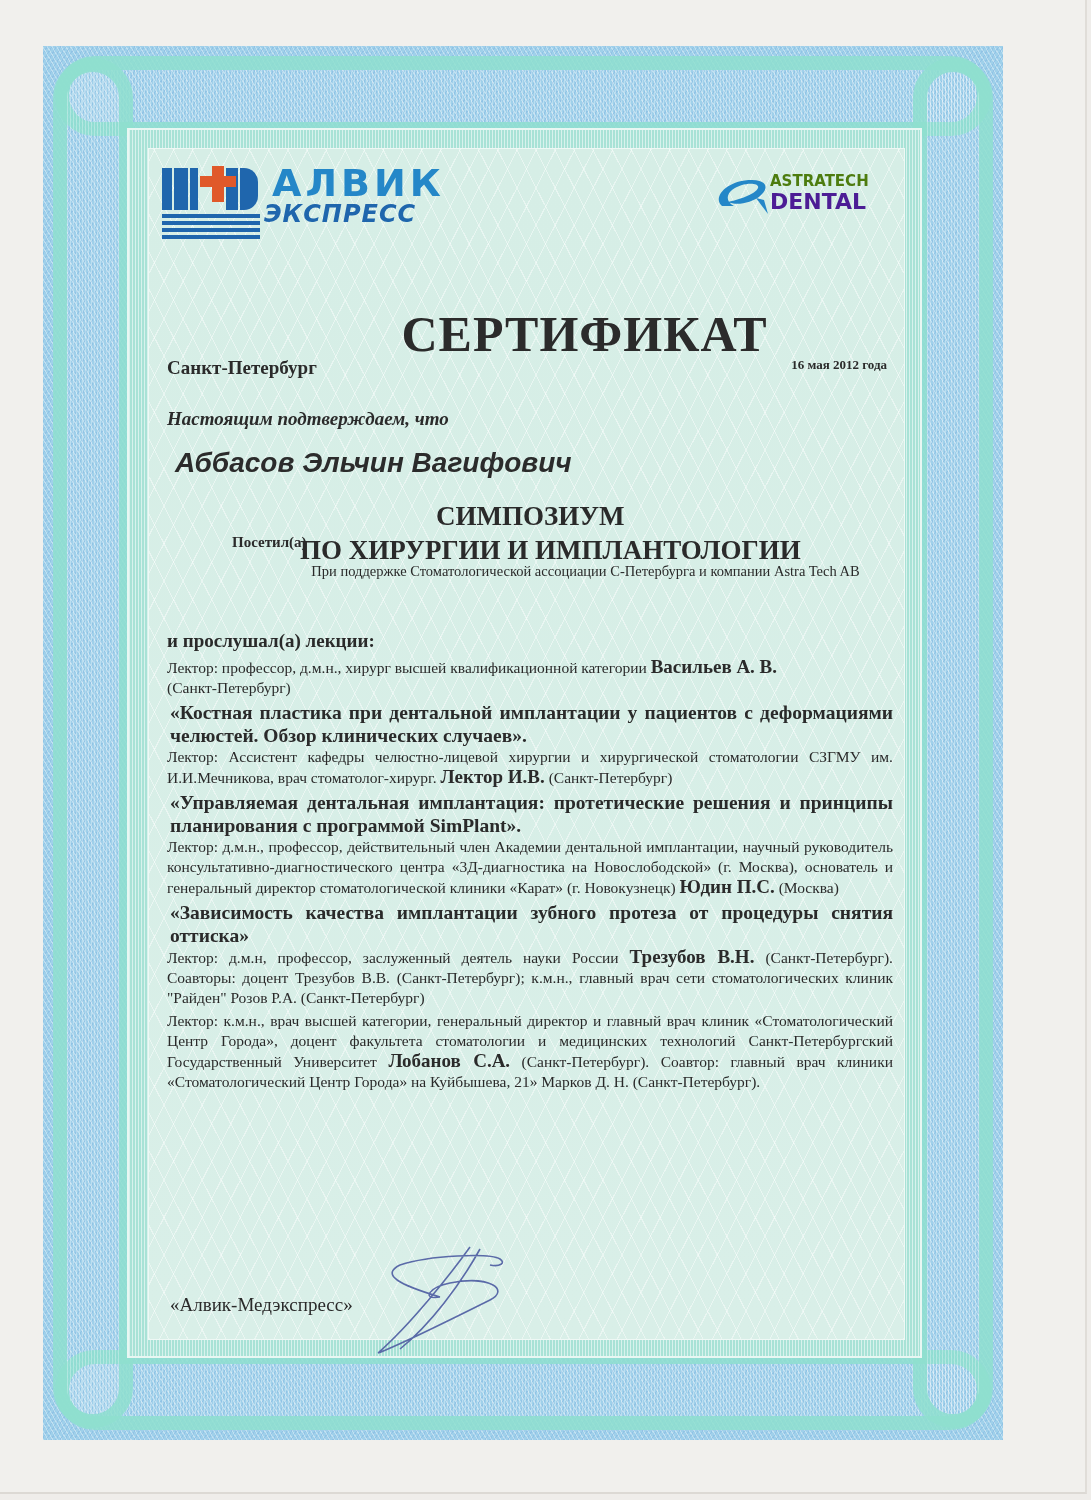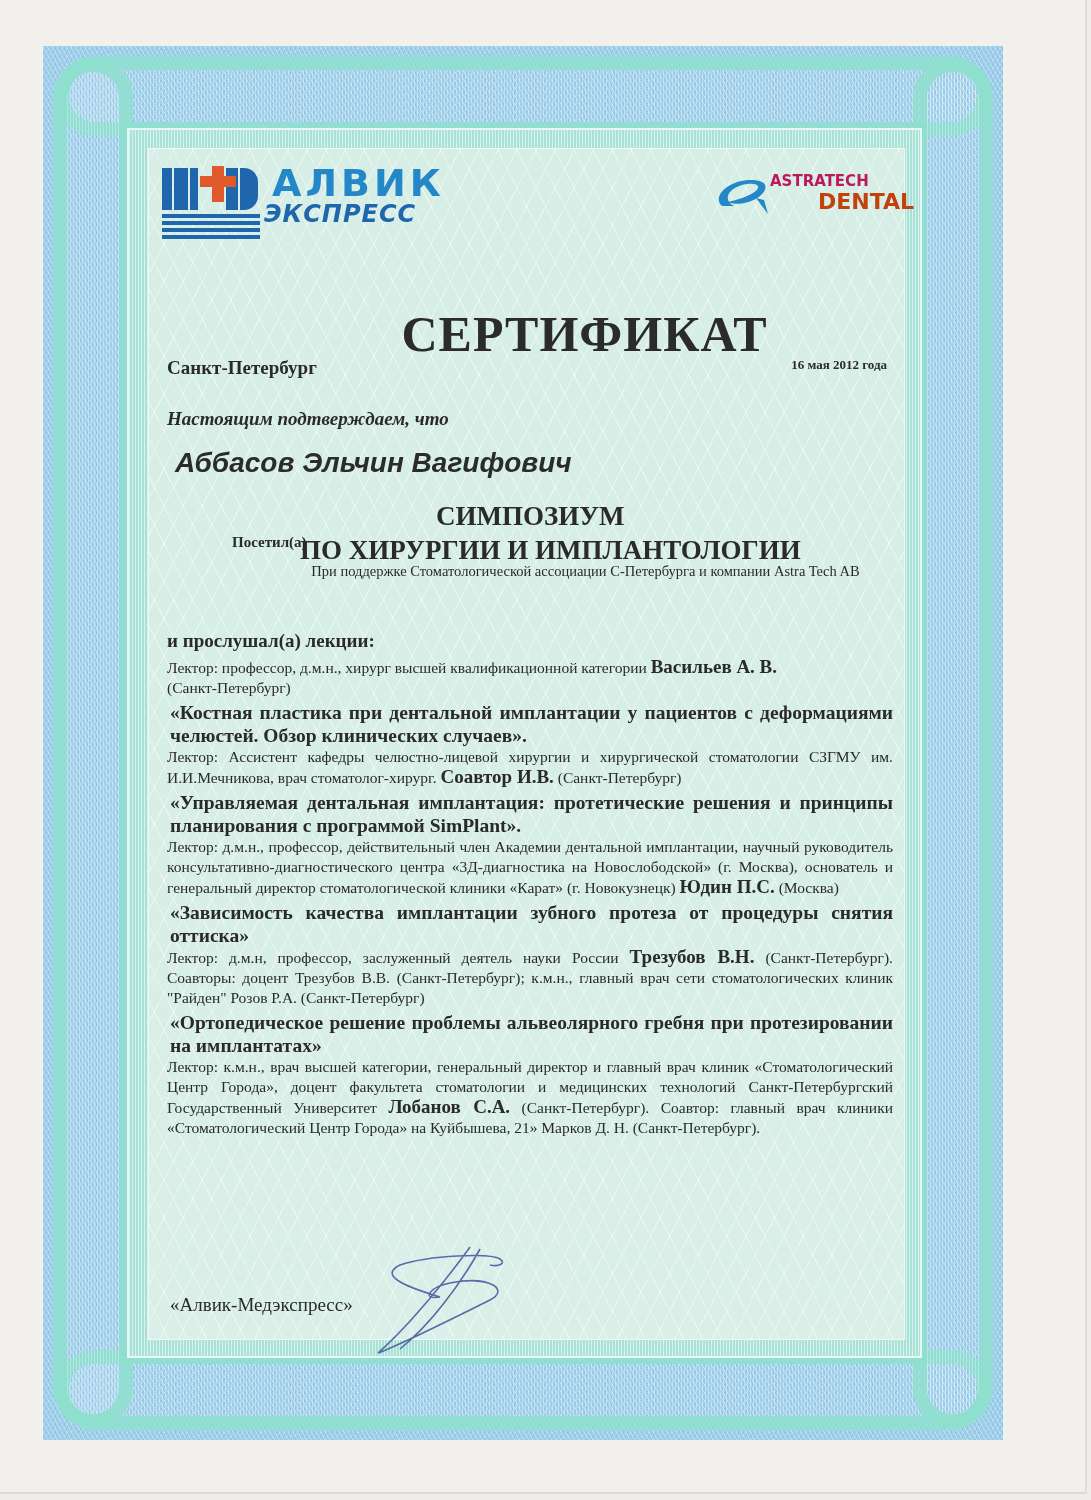--- a/index.html
+++ b/index.html
@@ -55,25 +55,25 @@
     position:absolute; left:104px; top:40px;
     font-family:"DejaVu Sans", sans-serif; font-weight:bold; font-style:italic; font-size:24px; letter-spacing:1px;
     color:#1f66ad; line-height:1;
   }
   .logo-right { position:absolute; left:712px; top:170px; width:180px; height:55px; }
   .astra-swoosh {
     position:absolute; left:0; top:6px; width:60px; height:38px;
   }
   .astra-top {
     position:absolute; left:58px; top:4px; font-family:"DejaVu Sans", sans-serif; font-weight:bold;
-    font-size:15px; color:#be185d; letter-spacing:0px; line-height:1;
+    font-size:15px; color:#4d7c0f; letter-spacing:0px; line-height:1;
   }
   .astra-bottom {
     position:absolute; left:58px; top:21px; font-family:"DejaVu Sans", sans-serif; font-weight:bold;
-    font-size:22px; color:#c2410c; line-height:1;margin-left:48px;
+    font-size:22px; color:#4c1d95; line-height:1;
   }
   .title {
     position:absolute; left:0; width:1091px; top:305px; text-align:center;
     font-family:"Liberation Serif", serif; font-weight:bold; font-size:50px; color:#2b2b2b;
     letter-spacing:1px; padding-left:78px; box-sizing:border-box;
   }
   .city { position:absolute; left:167px; top:357px; font-weight:bold; font-size:19px; }
   .date { position:absolute; right:204px; top:357px; font-weight:bold; font-size:13px; }
   .intro { position:absolute; left:167px; top:408px; font-weight:bold; font-style:italic; font-size:19px; }
   .recipient {
@@ -152,32 +152,31 @@
 <div class="event-line2">ПО ХИРУРГИИ И ИМПЛАНТОЛОГИИ</div>
 <div class="support">При поддержке Стоматологической ассоциации С-Петербурга и компании  Astra Tech AB</div>
 <div class="listened">и прослушал(а) лекции:</div>
 
 <div class="lectures">
   <div class="lecture">
     <div class="lecture-desc"><span>Лектор: профессор, д.м.н., хирург высшей квалификационной категории </span><b>Васильев А. В.</b><br><span> (Санкт-Петербург)</span></div>
   </div>
   <div class="lecture">
     <div class="lecture-title">«Костная пластика при дентальной имплантации у пациентов с деформациями челюстей. Обзор клинических случаев».</div>
-    <div class="lecture-desc"><span>Лектор: Ассистент кафедры челюстно-лицевой хирургии и хирургической стоматологии СЗГМУ им. И.И.Мечникова, врач стоматолог-хирург. </span><b>Соавтор И.В.</b><span> (Санкт-Петербург)</span></div>
+    <div class="lecture-desc"><span>Лектор: Ассистент кафедры челюстно-лицевой хирургии и хирургической стоматологии СЗГМУ им. И.И.Мечникова, врач стоматолог-хирург. </span><b>Лектор И.В.</b><span> (Санкт-Петербург)</span></div>
   </div>
   <div class="lecture">
     <div class="lecture-title">«Управляемая дентальная имплантация: протетические решения и принципы планирования с программой SimPlant».</div>
     <div class="lecture-desc"><span>Лектор: д.м.н., профессор, действительный член Академии дентальной имплантации, научный руководитель консультативно-диагностического центра «3Д-диагностика на Новослободской» (г. Москва), основатель и генеральный директор стоматологической клиники «Карат» (г. Новокузнецк) </span><b>Юдин П.С.</b><span> (Москва)</span></div>
   </div>
   <div class="lecture">
     <div class="lecture-title">«Зависимость качества имплантации зубного протеза от процедуры снятия оттиска»</div>
     <div class="lecture-desc"><span>Лектор: д.м.н, профессор, заслуженный деятель науки России </span><b>Трезубов В.Н.</b><span> (Санкт-Петербург). Соавторы: доцент Трезубов В.В. (Санкт-Петербург); к.м.н., главный врач сети стоматологических клиник "Райден" Розов Р.А. (Санкт-Петербург)</span></div>
   </div>
   <div class="lecture">
-    <div class="lecture-title">«Ортопедическое решение проблемы альвеолярного гребня при протезировании на имплантатах»</div>
     <div class="lecture-desc"><span>Лектор: к.м.н., врач высшей категории, генеральный директор и главный врач клиник «Стоматологический Центр Города», доцент факультета стоматологии и медицинских технологий Санкт-Петербургский Государственный Университет </span><b>Лобанов С.А.</b><span> (Санкт-Петербург). Соавтор: главный врач клиники «Стоматологический Центр Города» на Куйбышева, 21» Марков Д. Н. (Санкт-Петербург).</span></div>
   </div>
 </div>
 
 <div class="signoff">«Алвик-Медэкспресс»</div>
 
 <svg class="signature" viewBox="0 0 190 110">
   <path d="M130 2 C 110 30, 70 80, 38 108 M 140 4 C 120 40, 90 80, 60 104 M 38 108 C 60 100, 120 70, 150 55 C 170 45, 150 30, 110 38 C 90 42, 80 55, 100 52 M 100 52 C 60 40, 40 30, 60 20 C 90 10, 150 8, 160 14 C 166 18, 160 22, 150 20" fill="none" stroke="#5a6aa8" stroke-width="1.6"></path>
 </svg>
 

